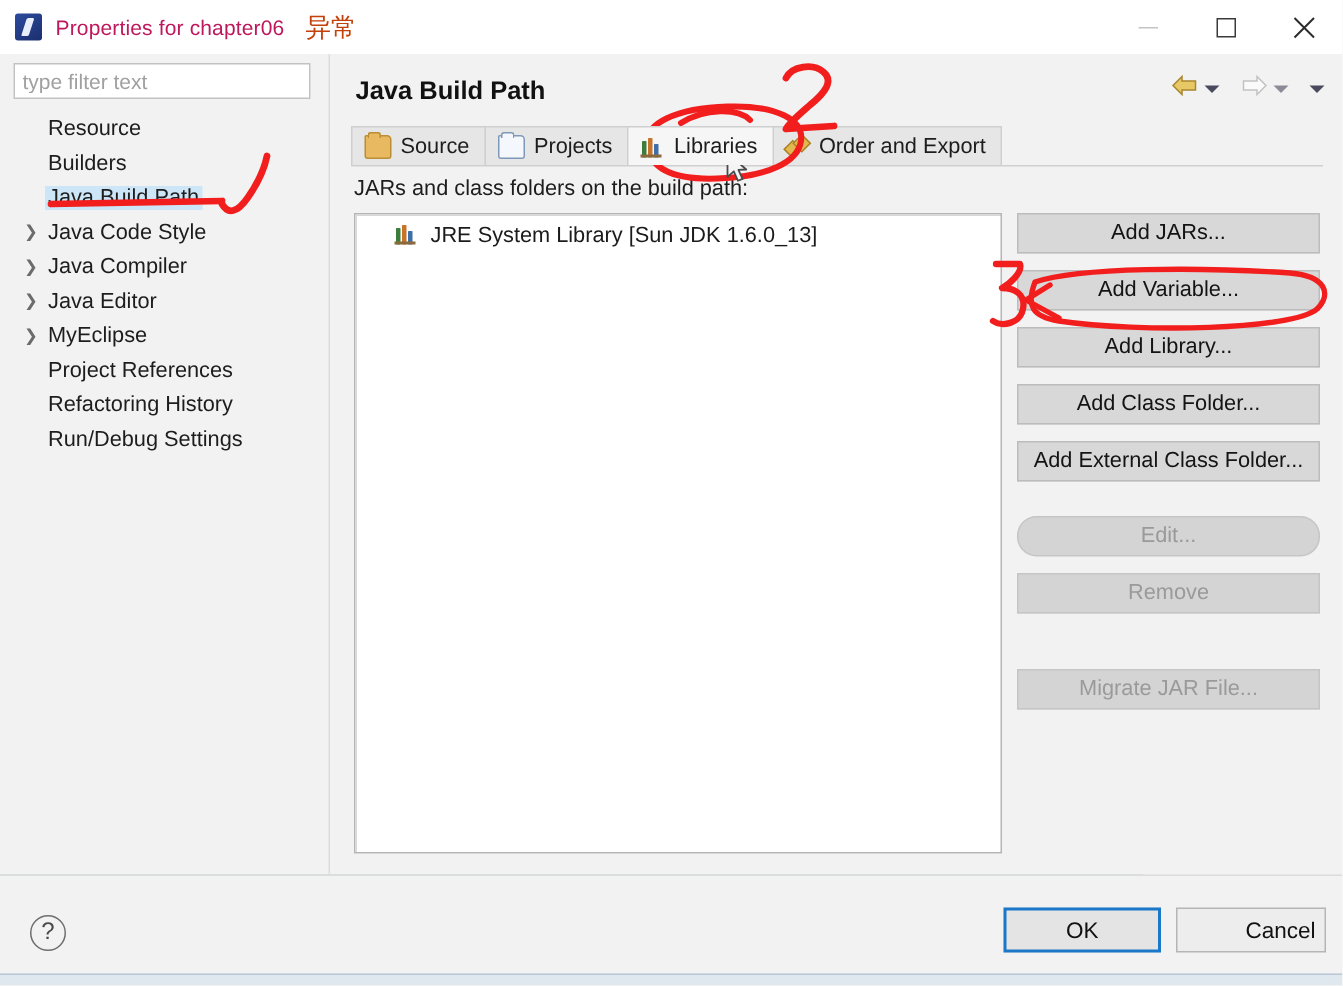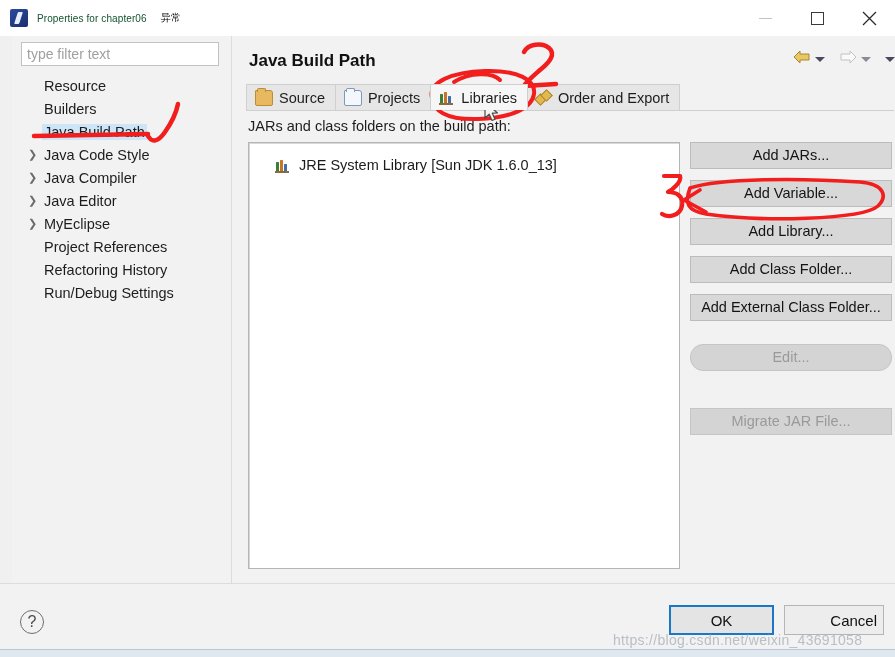--- a/index.html
+++ b/index.html
@@ -40,27 +40,27 @@
   .title-icon::after {
     content: "";
     position: absolute;
     left: 6px; top: 3px;
     width: 5px; height: 12px;
     background: #e8eefc;
     border-radius: 1px;
     transform: skewX(-18deg);
   }
   .title-text {
-    font-size: 10px;
-    color: #14532d;
+    font-size: 14px;
+    color: #be185d;
     letter-spacing: .1px;
   }
   .title-extra {
-    font-size: 10px;
-    color: #000000;
+    font-size: 17px;
+    color: #c2410c;
     margin-left: 14px;
   }
   .winbtns {
     margin-left: auto;
     display: flex;
     height: 36px;
   }
   .winbtn {
     width: 52px; height: 36px;
     display: flex; align-items: center; justify-content: center;
@@ -76,21 +76,21 @@
     display: block;
     width: 13px; height: 13px;
     border: 1.6px solid #3a3a3a;
     box-sizing: border-box;
   }
   .winbtn.close svg { display:block; }
 
   
   .dialog-body {
     position: absolute;
-    left: 12px; top: 36px;
+    left: 0; top: 36px;
     width: 762px;
     height: 547px;
     background: #0f766e;
   }
 
   
   .left-pane {
     position: absolute;
     left: 0; top: 0;
     width: 219px;
@@ -258,21 +258,21 @@
     width: 432px;
     height: 427px;
     background: #ffffff;
     border: 1px solid #b5b5b5;
     box-sizing: border-box;
     box-shadow: inset 1px 1px 0 #d8d8d8;
     overflow: hidden;
   }
   .list-row {
     display: flex;
-    align-items: flex-end;
+    align-items: flex-start;
     gap: 8px;
     height: 24px;
     padding-left: 26px;
     font-size: 14.5px;
     color: #1b1b1b;
     margin-top: 6px;
     white-space: nowrap;
   }
 
   
@@ -514,33 +514,33 @@
         </div>
       </div>
 
       <div class="btncol">
         <button class="btn">Add JARs...</button>
         <button class="btn">Add Variable...</button>
         <button class="btn">Add Library...</button>
         <button class="btn">Add Class Folder...</button>
         <button class="btn">Add External Class Folder...</button>
         <button class="btn disabled gap">Edit...</button>
+        <button class="btn disabled">Remove</button>
         <button class="btn disabled gap2">Migrate JAR File...</button>
       </div>
     </div>
   </div>
 
   <div class="footer">
     <div class="help-icon">?</div>
   </div>
   <button class="footbtn ok">OK</button>
   <button class="footbtn cancel">Cancel</button>
   <div class="bottom-strip"></div>
 
-  <div class="watermark">https://blog.csdn.net/weixin_43691058</div>
 
   <svg class="overlay" viewBox="0 0 895 657">
 
     <g stroke="#f21d1d" fill="none" stroke-width="4.5" stroke-linecap="round" stroke-linejoin="round">
       <path d="M148 136 C152 143 158 142 165 132 C172 122 176 114 178 104"></path>
       <path d="M34 136 L148 134"></path>
     </g>
 
     <g stroke="#f21d1d" fill="none" stroke-width="4" stroke-linecap="round" stroke-linejoin="round">
       <path d="M432 98 C428 82 452 72 485 71 C518 70 536 80 534 94 C532 108 512 118 478 119 C448 120 434 112 432 98 Z"></path>

